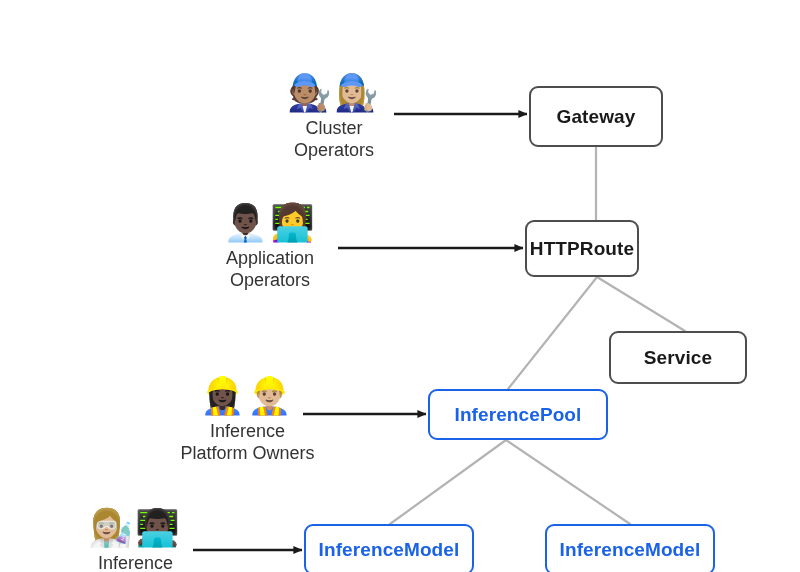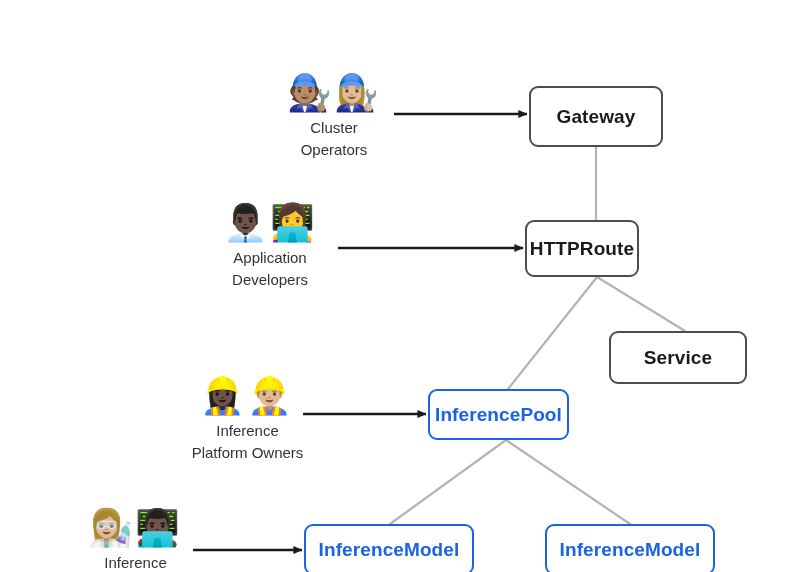--- a/index.html
+++ b/index.html
@@ -56,21 +56,21 @@
   }
   .persona-emoji {
     font-family: "DejaVu Sans", sans-serif;
     font-size: 36px;
     line-height: 40px;
     letter-spacing: 2px;
     white-space: nowrap;
   }
   .persona-label {
     margin-top: 4px;
-    font-size: 15px;
+    font-size: 18px;
     line-height: 22px;
     color: #333333;
     text-align: center;
     white-space: pre-line;
   }
 </style>
 </head>
 <body>
 
 <div id="canvas">
@@ -99,40 +99,40 @@
   <div id="nodes-layer">
       <div class="node gray" style="left: 529px; top: 43px; width: 134px; height: 61px; font-size: 19px;">
         <span>Gateway</span>
       </div>
       <div class="node gray" style="left: 525px; top: 177px; width: 114px; height: 57px; font-size: 19px;">
         <span>HTTPRoute</span>
       </div>
       <div class="node gray" style="left: 609px; top: 288px; width: 138px; height: 53px; font-size: 19px;">
         <span>Service</span>
       </div>
-      <div class="node blue" style="left: 428px; top: 346px; width: 141px; height: 51px; font-size: 19px;">
+      <div class="node blue" style="left: 428px; top: 346px; width: 180px; height: 51px; font-size: 19px;">
         <span>InferencePool</span>
       </div>
       <div class="node blue" style="left: 304px; top: 481px; width: 170px; height: 51px; font-size: 19px;">
         <span>InferenceModel</span>
       </div>
       <div class="node blue" style="left: 545px; top: 481px; width: 170px; height: 51px; font-size: 19px;">
         <span>InferenceModel</span>
       </div>
     </div>
   <div id="personas-layer">
       <div class="persona" style="left: 274px; top: 30px; width: 120px;">
         <div class="persona-emoji">🧑🏽‍🔧👩🏼‍🔧</div>
         <div class="persona-label">Cluster
 Operators</div>
       </div>
       <div class="persona" style="left: 210px; top: 160px; width: 120px;">
         <div class="persona-emoji">👨🏿‍💼👩‍💻</div>
         <div class="persona-label">Application
-Developers</div>
+Operators</div>
       </div>
       <div class="persona" style="left: 175px; top: 333px; width: 145px;">
         <div class="persona-emoji">👷🏿‍♀️👷🏼‍♂️</div>
         <div class="persona-label">Inference
 Platform Owners</div>
       </div>
       <div class="persona" style="left: 58px; top: 465px; width: 155px;">
         <div class="persona-emoji">👩🏼‍🔬👨🏿‍💻</div>
         <div class="persona-label">Inference
 Workload Owners</div>

